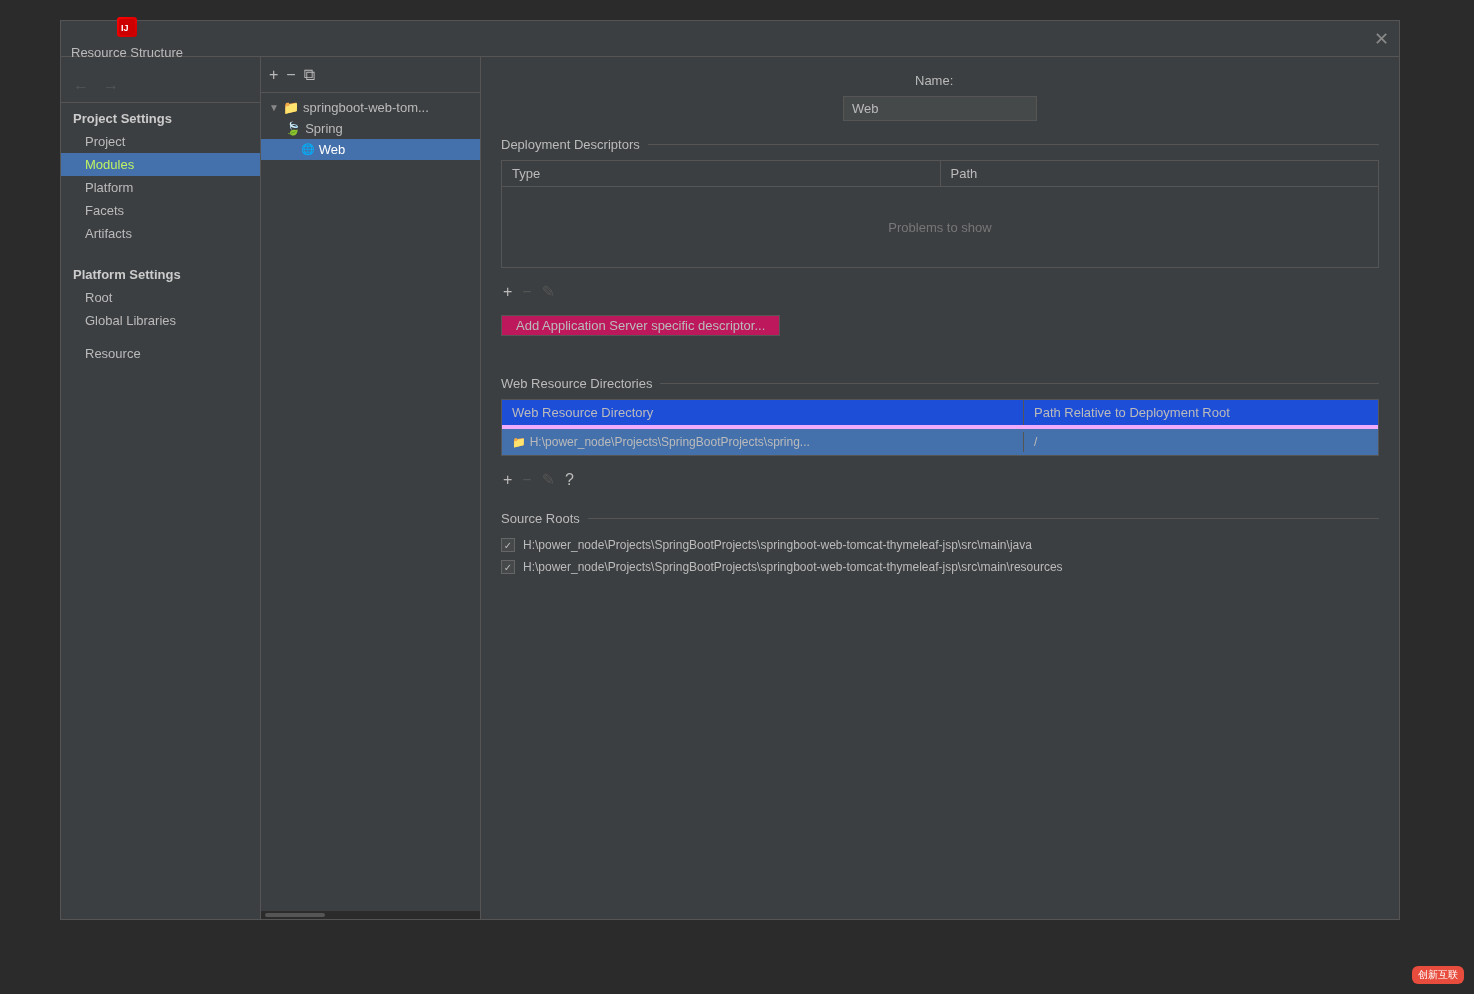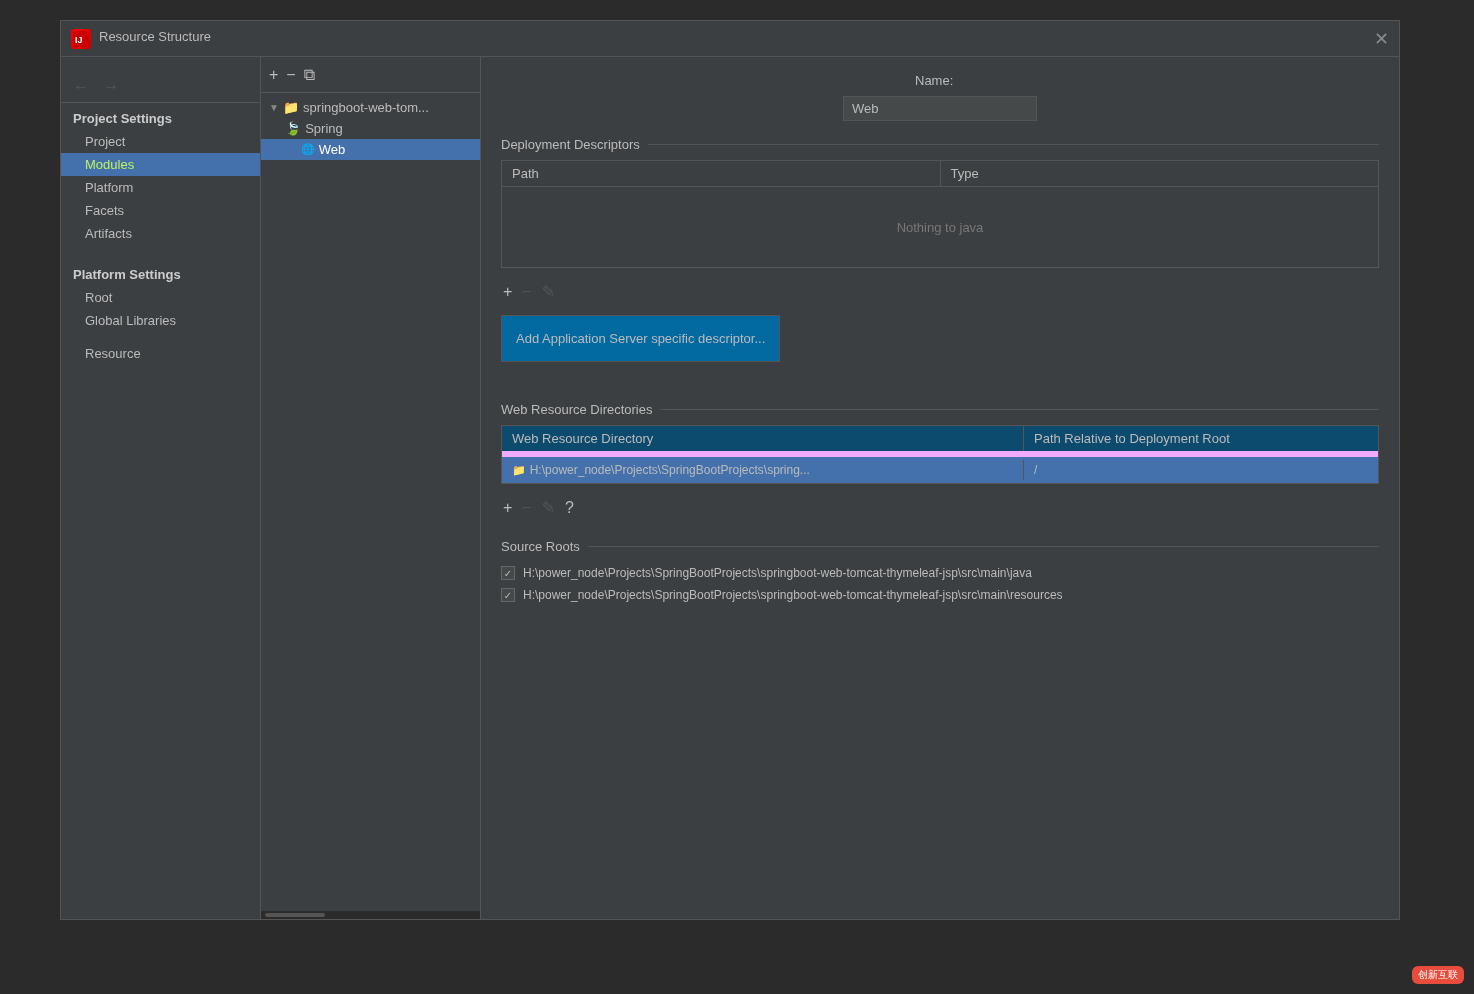--- a/index.html
+++ b/index.html
@@ -27,22 +27,23 @@
       background: #3c3f41;
       border-bottom: 1px solid #555;
       padding: 6px 10px;
       display: flex;
       align-items: center;
       justify-content: space-between;
       height: 36px;
     }
     .title-bar-left {
       display: flex;
-      align-items: flex-start;
+      align-items: center;
       gap: 8px;
+      flex-direction: column;
     }
     .app-icon {
       width: 20px;
       height: 20px;
       background: linear-gradient(135deg, #ff0000, #cc0000);
       border-radius: 3px;
       display: flex;
       align-items: center;
       justify-content: center;
       font-size: 10px;
@@ -237,38 +238,38 @@
     }
     .action-btn {
       color: #bbbbbb;
       font-size: 16px;
       cursor: pointer;
       padding: 2px;
     }
     .action-btn.disabled { color: #555; }
     .app-server-btn {
       border: 1px solid #555;
-      background: #0369a1;
-      color: #bbbbbb;
-      padding: 15px 14px;
+      background: #be185d;
+      color: #bbbbbb;
+      padding: 2px 14px;
       font-size: 13px;
       cursor: pointer;
       margin-bottom: 24px;
     }
     .web-resource-section {
       margin-top: 16px;
     }
     .resource-table-container {
       border: 1px solid #555;
       margin-bottom: 8px;
     }
     .resource-table-header {
       display: flex;
-      background: #0c4a6e;
-      border-bottom: 6px solid #f0abfc;
+      background: #1d4ed8;
+      border-bottom: 4px solid #f0abfc;
     }
     .resource-col {
       padding: 5px 10px;
       font-size: 13px;
       color: #bbbbbb;
       border-right: 1px solid #555;
     }
     .resource-col:last-child { border-right: none; }
     .resource-col.dir { flex: 1.5; }
     .resource-col.relpath { flex: 1; }
@@ -395,25 +396,25 @@
     <div class="detail-panel">
 
       <div class="name-row">
         <span class="name-label">Name:</span>
         <input class="name-input" type="text" value="Web" style="">
       </div>
 
       <div class="section-title">Deployment Descriptors</div>
       <div class="table-container">
         <div class="table-header">
+          <div class="table-col type">Type</div>
           <div class="table-col path">Path</div>
-          <div class="table-col type">Type</div>
         </div>
         <div class="table-body">
-          <span>Nothing to java</span>
+          <span>Problems to show</span>
         </div>
       </div>
       <div class="action-toolbar">
         <span class="action-btn">+</span>
         <span class="action-btn disabled">−</span>
         <span class="action-btn disabled">✎</span>
       </div>
       <div>
         <button class="app-server-btn">Add Application Server specific descriptor...</button>
       </div>

